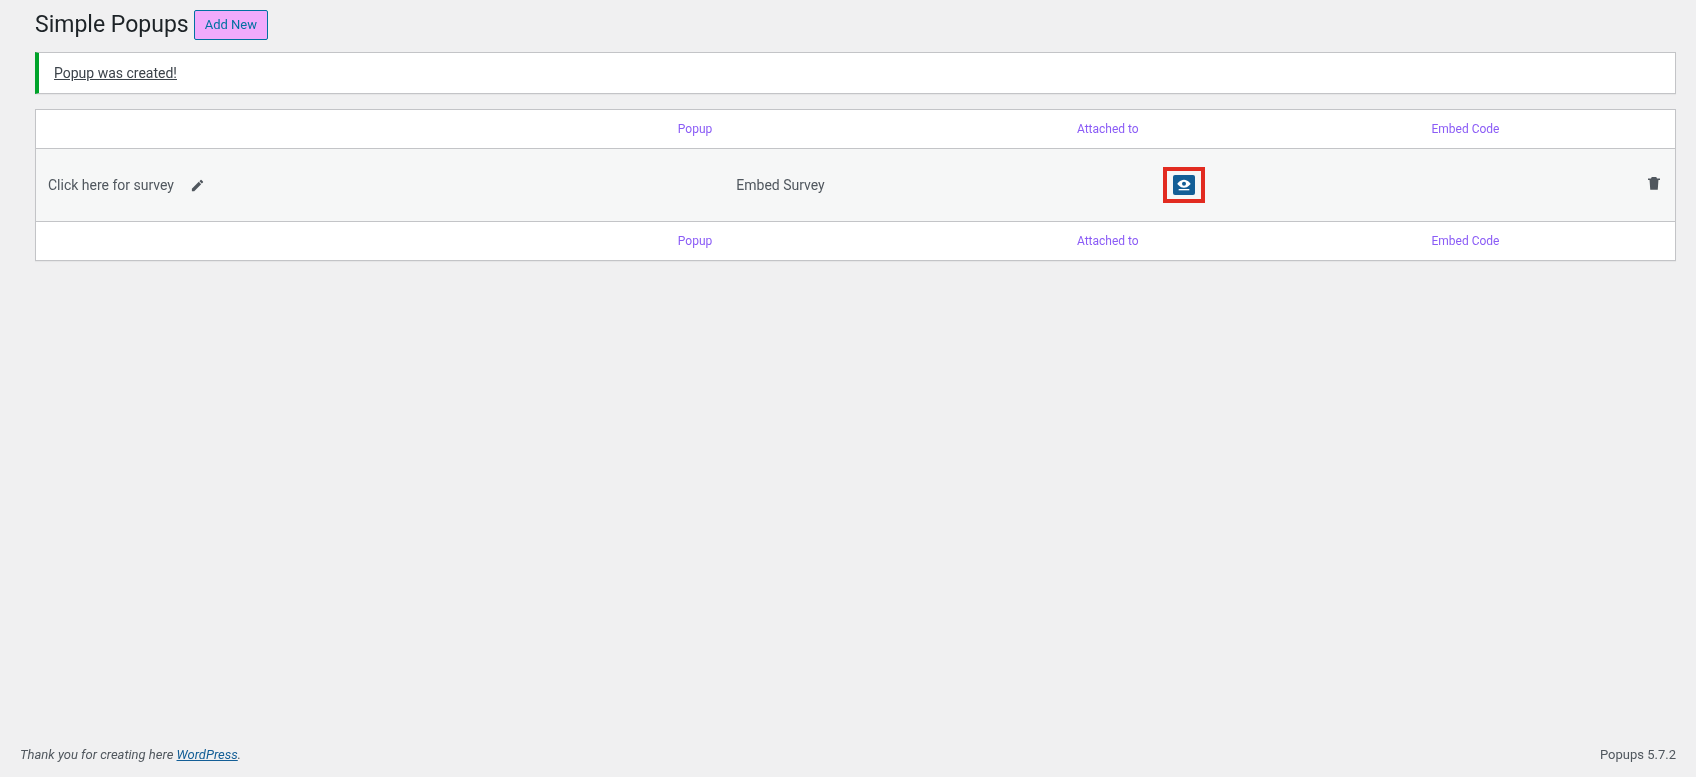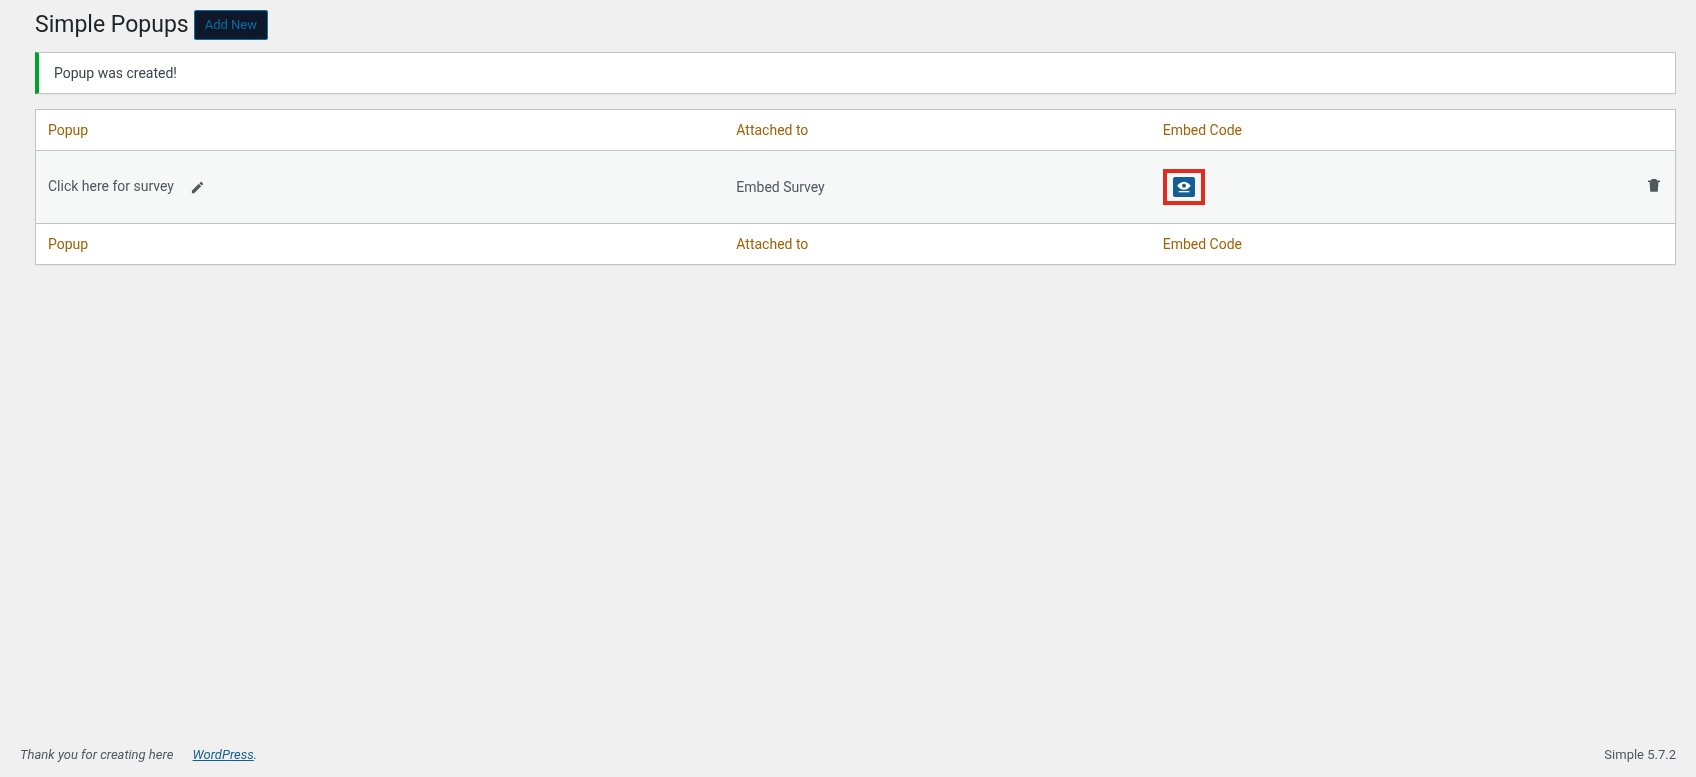--- a/index.html
+++ b/index.html
@@ -28,74 +28,76 @@
     .page-title {
       font-size: 23px;
       font-weight: 400;
       color: #1d2327;
       margin-right: 5px;
       line-height: 1.3;
     }
     .add-new-btn {
       display: inline-block;
       padding: 4px 10px;
-      background: #0f172a;
+      background: #f0abfc;
       border: 1px solid #0071a1;
       color: #0071a1;
       font-size: 13px;
       border-radius: 2px;
       cursor: pointer;
       text-decoration: none;
       line-height: 1.5;
     }
     .notice {
       background: #fff;
       border: 1px solid #c3c4c7;
       border-left: 4px solid #00a32a;
       margin: 5px 0 15px 0;
       padding: 12px 15px;
       box-shadow: 0 1px 1px rgba(0,0,0,0.04);
+      text-decoration: underline;
     }
     .notice p {
       font-size: 14px;
       color: #3c434a;
     }
     .popups-table {
       width: 100%;
       background: #fff;
       border: 1px solid #c3c4c7;
       border-collapse: collapse;
       box-shadow: 0 1px 1px rgba(0,0,0,0.04);
     }
     .popups-table thead th,
     .popups-table tfoot th {
-      text-align: left;
+      text-align: right;
       font-weight: 400;
-      font-size: 14px;
-      color: #a16207;
+      font-size: 12px;
+      color: #8b5cf6;
       padding: 12px 12px;
       border-bottom: 1px solid #c3c4c7;
     }
     .popups-table tfoot th {
       border-bottom: none;
       border-top: 1px solid #c3c4c7;
     }
     .popups-table tbody td {
       padding: 18px 12px;
       font-size: 14px;
       color: #50575e;
       background: #f6f7f7;
       vertical-align: middle;
     }
     .col-popup { width: 42%; }
     .col-attached { width: 26%; }
     .col-embed { width: 22%; }
     .col-actions { width: 10%; text-align: right; }
     .popup-name {
       display: inline-flex;
+      align-items: center;
       gap: 16px;
       cursor: pointer;
     }
     .edit-icon svg {
       width: 15px;
       height: 15px;
       fill: #50575e;
       vertical-align: middle;
     }
     .embed-cell {
@@ -138,21 +140,20 @@
       justify-content: space-between;
       align-items: center;
       padding: 15px 20px 15px 20px;
       font-size: 13px;
       color: #50575e;
       font-style: italic;
     }
     .footer a {
       color: #135e96;
       text-decoration: underline;
-      margin-left: 16px;
     }
     .version {
       font-style: normal;
     }
   </style>
 </head>
 <body>
 
 <div class="wrap">
   <div class="page-header">
@@ -215,14 +216,14 @@
         <th class="col-actions"></th>
       </tr>
     </tfoot>
   </table>
 </div>
 
 <div class="footer">
   <div>
     <span>Thank you for creating here </span><a href="#">WordPress</a><span>.</span>
   </div>
-  <div class="version">Simple 5.7.2</div>
+  <div class="version">Popups 5.7.2</div>
 </div>
 
 </body></html>

